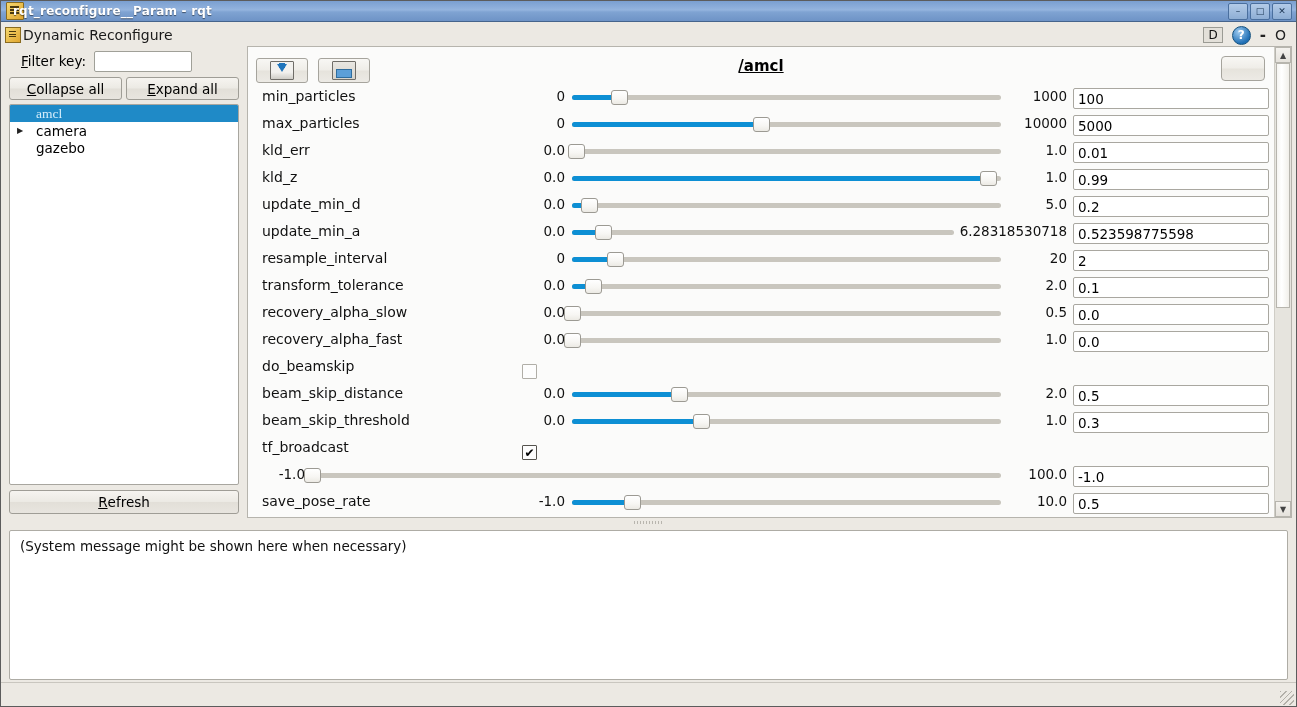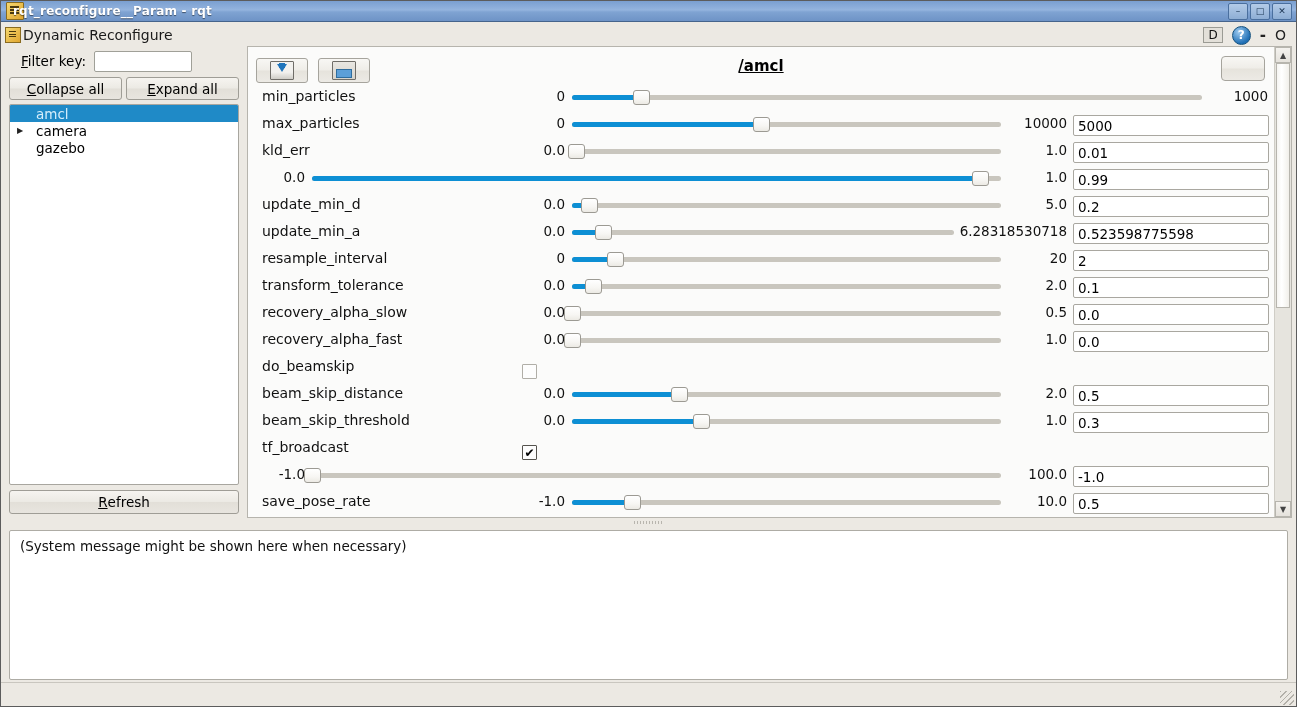--- a/index.html
+++ b/index.html
@@ -233,21 +233,21 @@
   }
   .tree-arrow {
     width: 16px;
     flex: 0 0 16px;
     display: flex; align-items: center; justify-content: center;
     font-size: 8px;
     color: #222;
   }
   .tree-indent { width: 16px; flex: 0 0 16px; }
   .tree-label { padding-left: 8px; }
-  .tree-item.selected .tree-label { padding-left: 8px; }
+  .tree-item.selected .tree-label { padding-left: 8px; font-family: Liberation Serif, serif; }
   .refresh-wrap {
     margin-top: 5px;
     margin-bottom: 4px;
   }
   .refresh-btn {
     width: 100%;
     height: 24px;
     box-sizing: border-box;
     background: linear-gradient(to bottom, #f6f4f0 0%, #eceae4 48%, #e2dfd8 52%, #e8e5df 100%);
     border: 1px solid #9f9d96;
@@ -638,20 +638,21 @@
             <div class="param-rows" id="param-rows">
                 <div class="param-row">
                   <div class="p-name">min_particles</div>
                   <div class="p-min">0</div>
                   <div class="p-slider">
                     <div class="slider-track"></div>
                     <div class="slider-fill" style="width: 11%;"></div>
                     <div class="slider-handle" style="left: 11%;"></div>
                   </div>
                   <div class="p-max">1000</div>
+                  <input type="text" class="p-field" value="100" style="">
                 </div>
                 <div class="param-row">
                   <div class="p-name">max_particles</div>
                   <div class="p-min">0</div>
                   <div class="p-slider">
                     <div class="slider-track"></div>
                     <div class="slider-fill" style="width: 44%;"></div>
                     <div class="slider-handle" style="left: 44%;"></div>
                   </div>
                   <div class="p-max">10000</div>
@@ -662,20 +663,21 @@
                   <div class="p-min">0.0</div>
                   <div class="p-slider">
                     <div class="slider-track"></div>
                     <div class="slider-fill" style="width: 1%;"></div>
                     <div class="slider-handle" style="left: 1%;"></div>
                   </div>
                   <div class="p-max">1.0</div>
                   <input type="text" class="p-field" value="0.01" style="">
                 </div>
                 <div class="param-row">
+                  <div class="p-name">kld_z</div>
                   <div class="p-min">0.0</div>
                   <div class="p-slider">
                     <div class="slider-track"></div>
                     <div class="slider-fill" style="width: 97%;"></div>
                     <div class="slider-handle" style="left: 97%;"></div>
                   </div>
                   <div class="p-max">1.0</div>
                   <input type="text" class="p-field" value="0.99" style="">
                 </div>
                 <div class="param-row">

